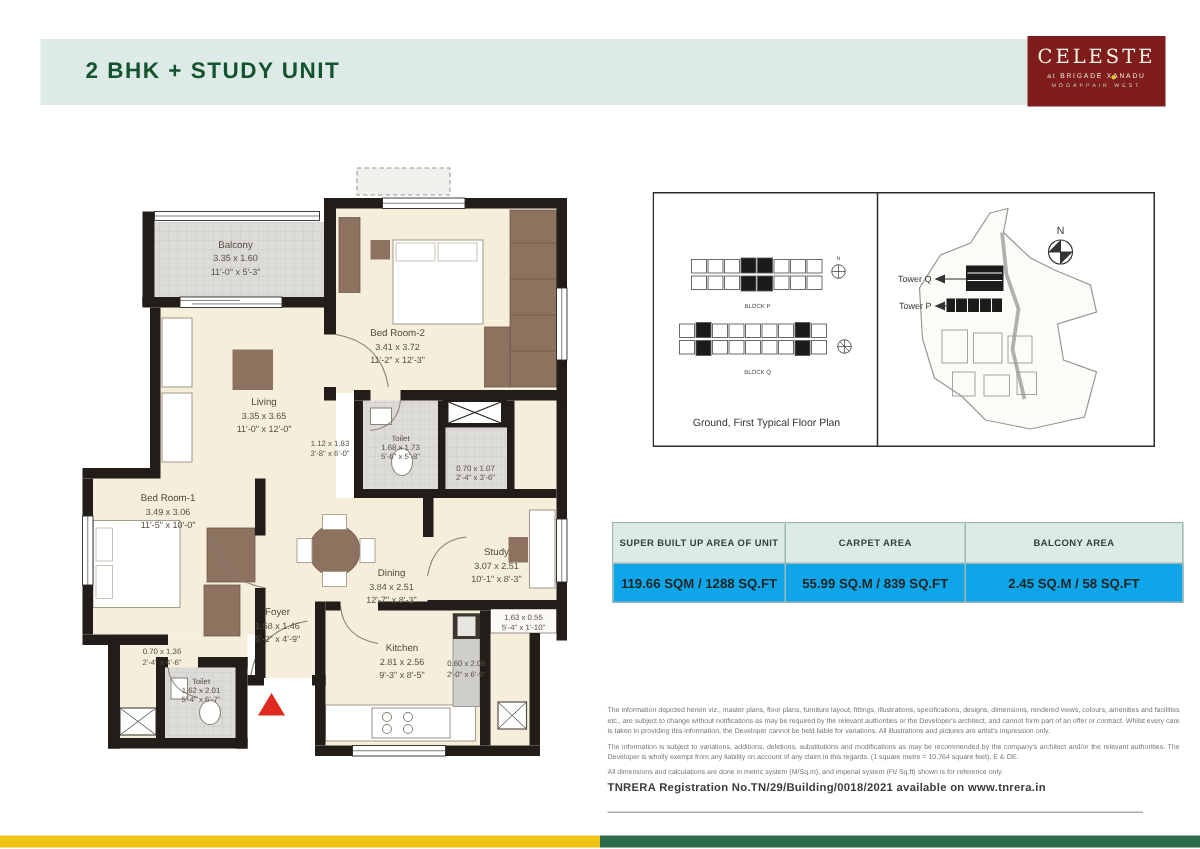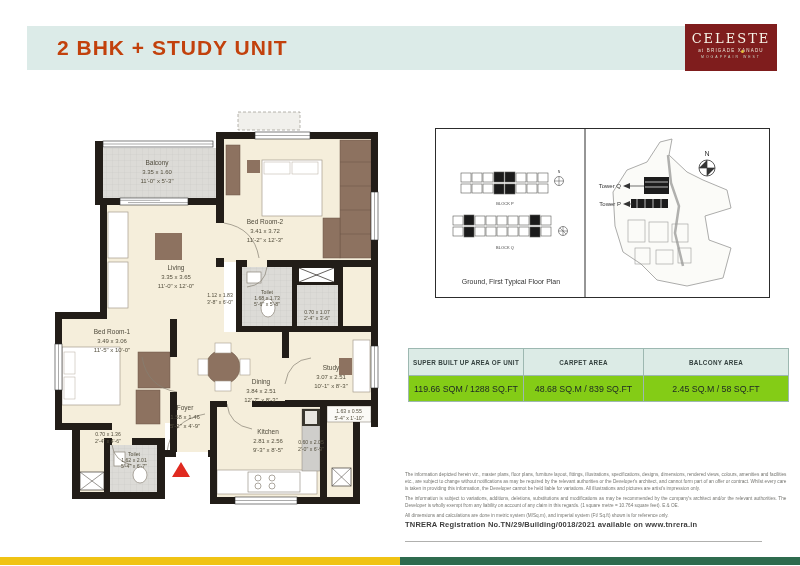--- a/index.html
+++ b/index.html
@@ -1,40 +1,40 @@
 <!DOCTYPE html>
 <html><head>
 <meta charset="utf-8">
 <style>
   html,body{margin:0;padding:0;background:#e8e8e8;}
   .page{position:relative;width:800px;height:566px;background:#ffffff;overflow:hidden;
         font-family:"Liberation Sans",sans-serif;}
   .abs{position:absolute;}
   
   .title-band{left:27px;top:26px;width:658px;height:44px;background:#dcebe8;}
-  .title{left:57px;top:26px;height:44px;line-height:44px;font-size:21px;font-weight:bold;
-         letter-spacing:1px;color:#c2410c;}
+  .title{left:57px;top:26px;height:44px;line-height:44px;font-size:15px;font-weight:bold;
+         letter-spacing:1px;color:#14532d;}
   .logo{left:685px;top:24px;width:92px;height:47px;background:#7f1d1d;text-align:center;
         color:#f6f3e7;}
   .logo-name{display:block;margin-top:8px;font-family:"DejaVu Serif",serif;font-size:13px;
              letter-spacing:2px;line-height:14px;}
   .logo-sub{display:block;margin-top:2px;font-size:4.5px;letter-spacing:1.2px;color:#e9e6d8;}
   .logo-loc{display:block;margin-top:2px;font-size:3.5px;letter-spacing:2px;color:#c9d3c4;}
   .logo-dot{position:absolute;left:56px;top:26px;width:3px;height:3px;border-radius:50%;
             background:#e5bf39;}
   
   .keyplan{left:435px;top:128px;width:335px;height:170px;}
   
   .area-table{left:408px;top:348px;width:380px;display:grid;grid-template-columns:115px 120px 145px;
               border:1px solid #9db8b1;border-right:none;border-bottom:none;}
   .cell{border-right:1px solid #9db8b1;border-bottom:1px solid #9db8b1;display:flex;
         align-items:center;justify-content:center;text-align:center;}
   .cell.h{height:26px;background:#dcebe6;font-size:6.3px;font-weight:bold;letter-spacing:.3px;
           color:#33403e;}
-  .cell.v{height:25px;background:#84cc16;font-size:8.8px;font-weight:normal;color:#1c2625;text-align:right;}
+  .cell.v{height:25px;background:#0ea5e9;font-size:8.8px;font-weight:bold;color:#1c2625;text-align:right;}
   
   .disclaimer{left:405px;top:471px;width:489px;transform:scale(.78);transform-origin:top left;
               font-size:6px;line-height:1.5;color:#757570;text-align:justify;}
   .disclaimer p{margin:0 0 4px 0;}
   .rera{left:405px;top:520px;font-size:7.5px;font-weight:bold;color:#3c3c3c;letter-spacing:.2px;}
   .rule{left:405px;top:541px;width:357px;height:1px;background:#b0b0ae;}
   .bar{top:557px;height:8px;}
   .bar.y{left:0;width:400px;background:#f0c314;}
   .bar.g{left:400px;width:400px;background:#2e6b4e;}
   svg text{font-family:"Liberation Sans",sans-serif;}
@@ -380,21 +380,21 @@
         <path d="M272,32 L272,40 L264,40 Z M272,40 L272,48 L280,40 Z" fill="#333"></path>
       </g>
     </g>
   </svg>
 
   <div class="abs area-table">
     <div class="cell h">SUPER BUILT UP AREA OF UNIT</div>
     <div class="cell h">CARPET AREA</div>
     <div class="cell h">BALCONY AREA</div>
     <div class="cell v">119.66 SQM / 1288 SQ.FT</div>
-    <div class="cell v">48.68 SQ.M / 839 SQ.FT</div>
+    <div class="cell v">55.99 SQ.M / 839 SQ.FT</div>
     <div class="cell v">2.45 SQ.M / 58 SQ.FT</div>
   </div>
 
   <div class="abs disclaimer">
     <p>The information depicted herein viz., master plans, floor plans, furniture layout, fittings, illustrations, specifications, designs, dimensions, rendered views, colours, amenities and facilities etc., are subject to change without notifications as may be required by the relevant authorities or the Developer's architect, and cannot form part of an offer or contract. Whilst every care is taken in providing this information, the Developer cannot be held liable for variations. All illustrations and pictures are artist's impression only.</p>
     <p>The information is subject to variations, additions, deletions, substitutions and modifications as may be recommended by the company's architect and/or the relevant authorities. The Developer is wholly exempt from any liability on account of any claim in this regards. (1 square metre = 10.764 square feet). E &amp; OE.</p>
     <p>All dimensions and calculations are done in metric system (M/Sq.m), and imperial system (Ft/ Sq.ft) shown is for reference only.</p>
   </div>
 
   <div class="abs rera">TNRERA Registration No.TN/29/Building/0018/2021 available on www.tnrera.in</div>

